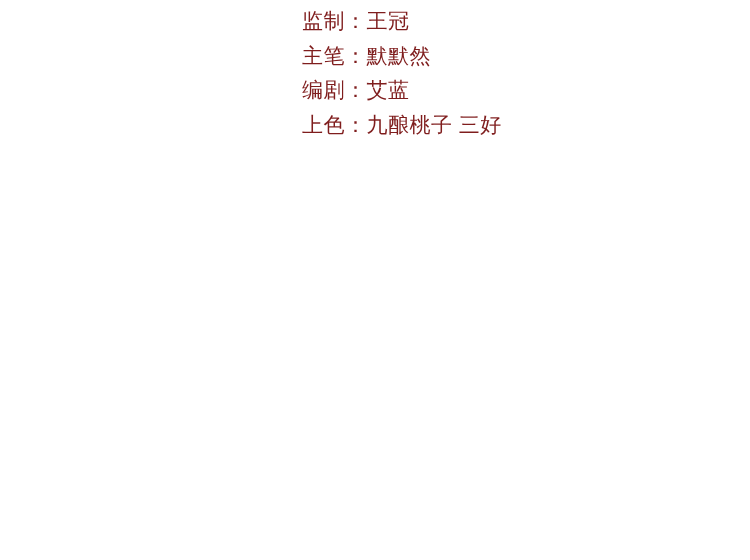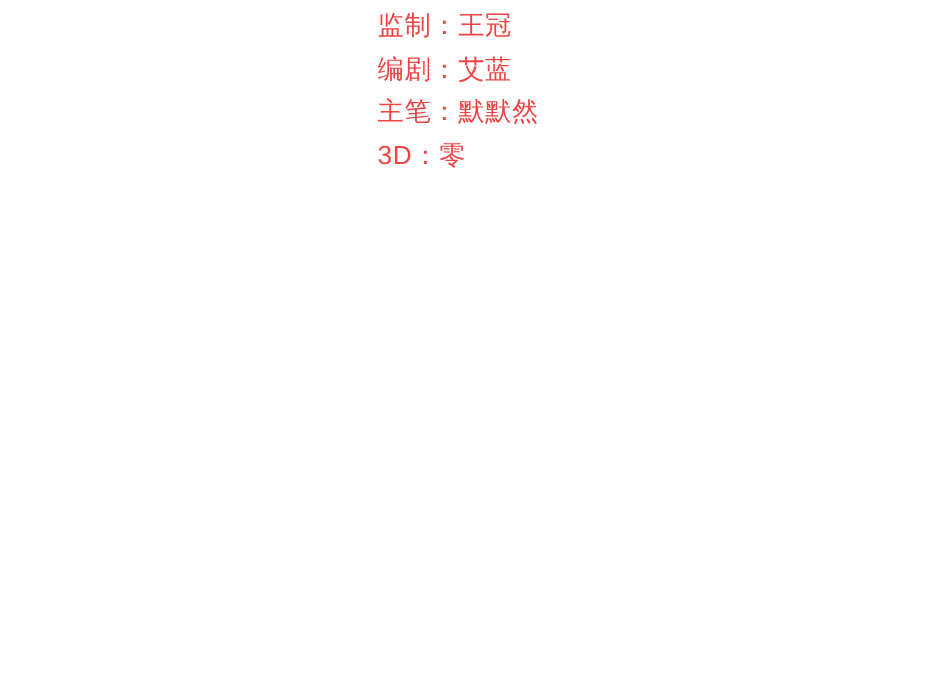--- a/index.html
+++ b/index.html
@@ -16,45 +16,45 @@
   }
   .credits-block {
     position: absolute;
     left: 302px;
     top: 4px;
   }
   .credit-line {
     font-size: 21px;
     line-height: 34.5px;
     height: 34.5px;
-    color: #ef4444;
+    color: #7f1d1d;
     white-space: nowrap;
     letter-spacing: 0.5px;
   }
   .credit-role, .credit-colon, .credit-name {
     display: inline;
   }
 </style>
 </head>
 <body>
 
 <div class="credits-block">
 
   <div class="credit-line">
     <span class="credit-role">监制</span><span class="credit-colon">：</span><span class="credit-name">王冠</span>
   </div>
 
   <div class="credit-line">
+    <span class="credit-role">主笔</span><span class="credit-colon">：</span><span class="credit-name">默默然</span>
+  </div>
+
+  <div class="credit-line">
     <span class="credit-role">编剧</span><span class="credit-colon">：</span><span class="credit-name">艾蓝</span>
   </div>
 
+
   <div class="credit-line">
-    <span class="credit-role">主笔</span><span class="credit-colon">：</span><span class="credit-name">默默然</span>
+    <span class="credit-role">上色</span><span class="credit-colon">：</span><span class="credit-name">九酿桃子 三好</span>
   </div>
 
-
-
-  <div class="credit-line">
-    <span class="credit-role">3D</span><span class="credit-colon">：</span><span class="credit-name">零</span>
-  </div>
 
 
 </div>
 
 </body></html>

